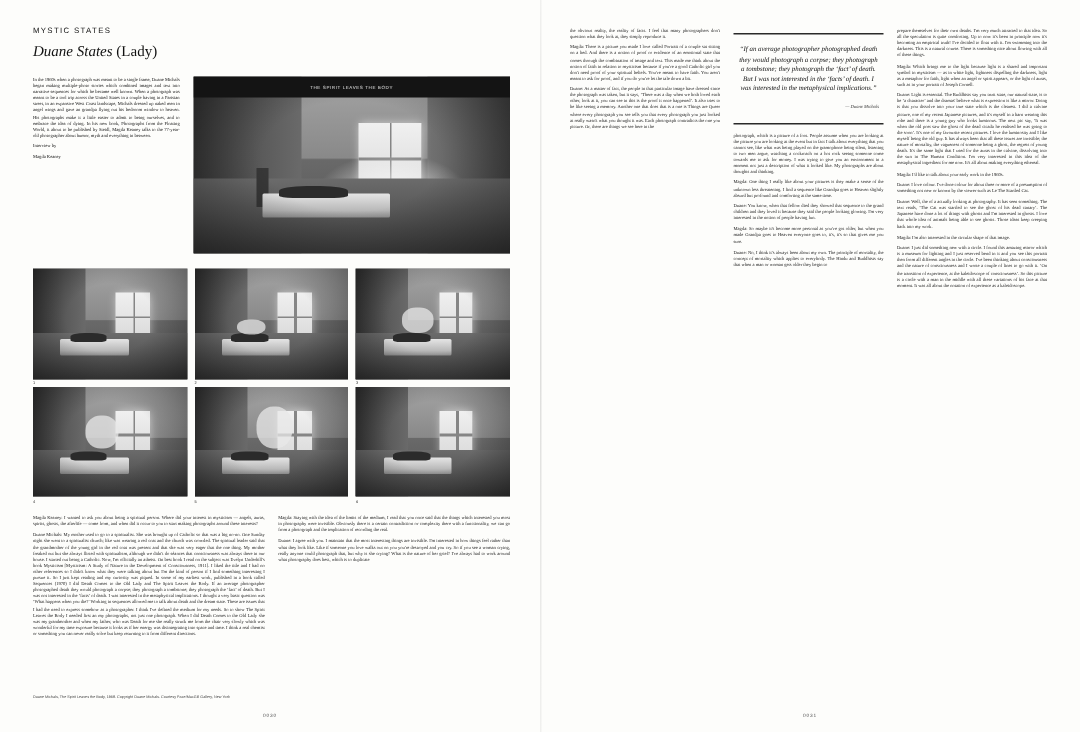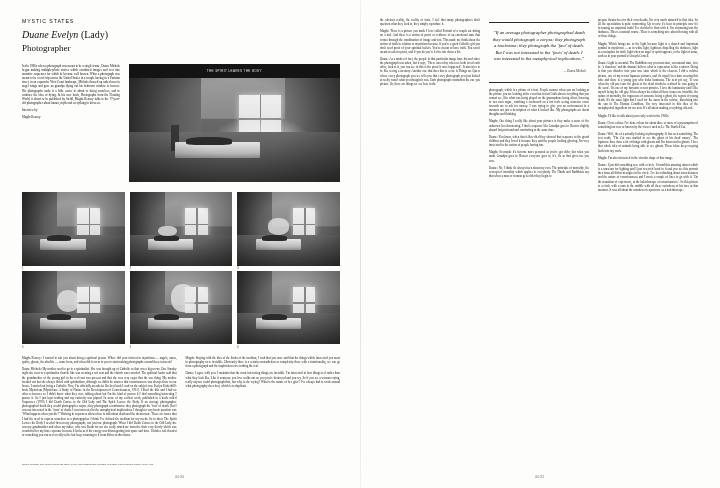--- a/index.html
+++ b/index.html
@@ -273,24 +273,23 @@
 </head>
 <body>
 
 <div class="page">
 
   <div class="left-page">
 
     <div class="masthead">
       <div class="kicker">MYSTIC STATES</div>
       <div class="title">
-        <span>Duane Evelyn</span>
+        <span>Duane States</span>
         <span class="nonitalic">(Lady)</span>
       </div>
-      <div class="subtitle">Photographer</div>
     </div>
 
     <div class="left-top">
       <div class="left-text-col">
         <p>In the 1960s when a photograph was meant to be a single frame, Duane Michals began making multiple-photo stories which combined images and text into narrative sequences for which he became well known. When a photograph was meant to be a tool trip across the United States in a couple having in a Parisian street, in an expansive West Coast landscape, Michals dressed up naked men in angel wings and gave an grandpa flying out his bedroom window to heaven. His photographs make it a little easier to admit to being ourselves, and to embrace the idea of dying. In his new book, Photographs from the Floating World, it about to be published by Steidl, Magda Keaney talks to the 77-year-old photographer about humor, myth and everything in between.</p>
         <p class="byline">Interview by</p>
         <p class="byline-name">Magda Keaney</p>
       </div>
 
       <div class="photo-main photo">

